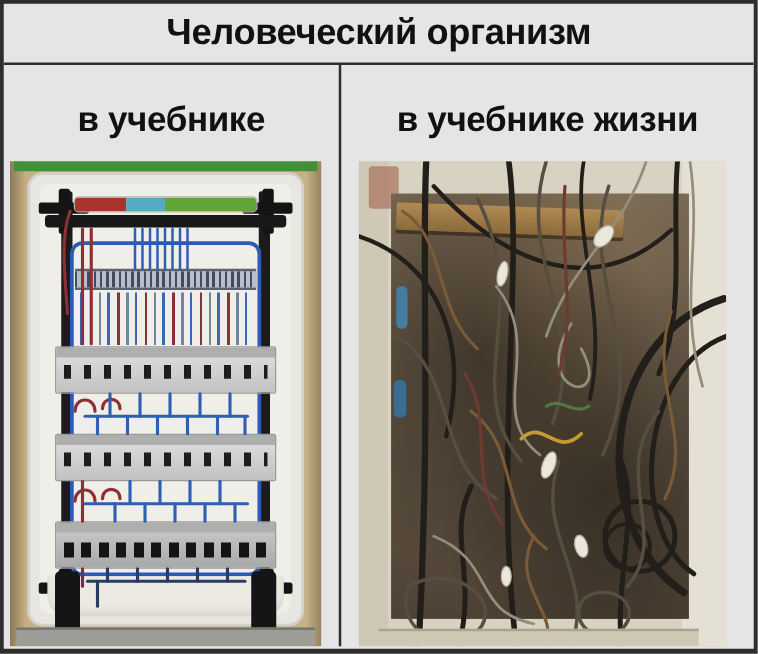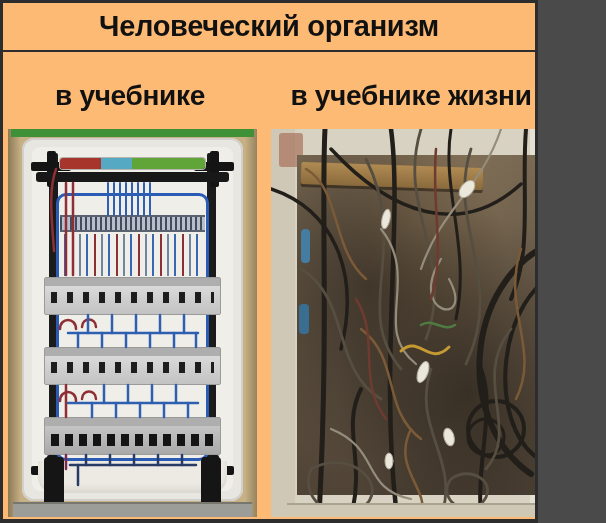--- a/index.html
+++ b/index.html
@@ -1,20 +1,20 @@
 <!DOCTYPE html>
 <html><head>
 <meta charset="utf-8">
 <style>
   html,body{margin:0;padding:0;background:#4a4a4a;}
   *{box-sizing:border-box;}
   .meme{
     position:relative;
-    width:538px;height:523px;
-    background:#fdba74;
+    width:606px;height:523px;
+    background:#e5e5e5;
     border:3px solid #2d2d2d;
     border-bottom-width:4px;
     font-family:"Liberation Sans", sans-serif;
     color:#111;
     overflow:hidden;
   }
   .title-bar{
     height:49px;
     display:flex;align-items:center;justify-content:center;
     font-size:29px;font-weight:700;letter-spacing:-0.3px;

